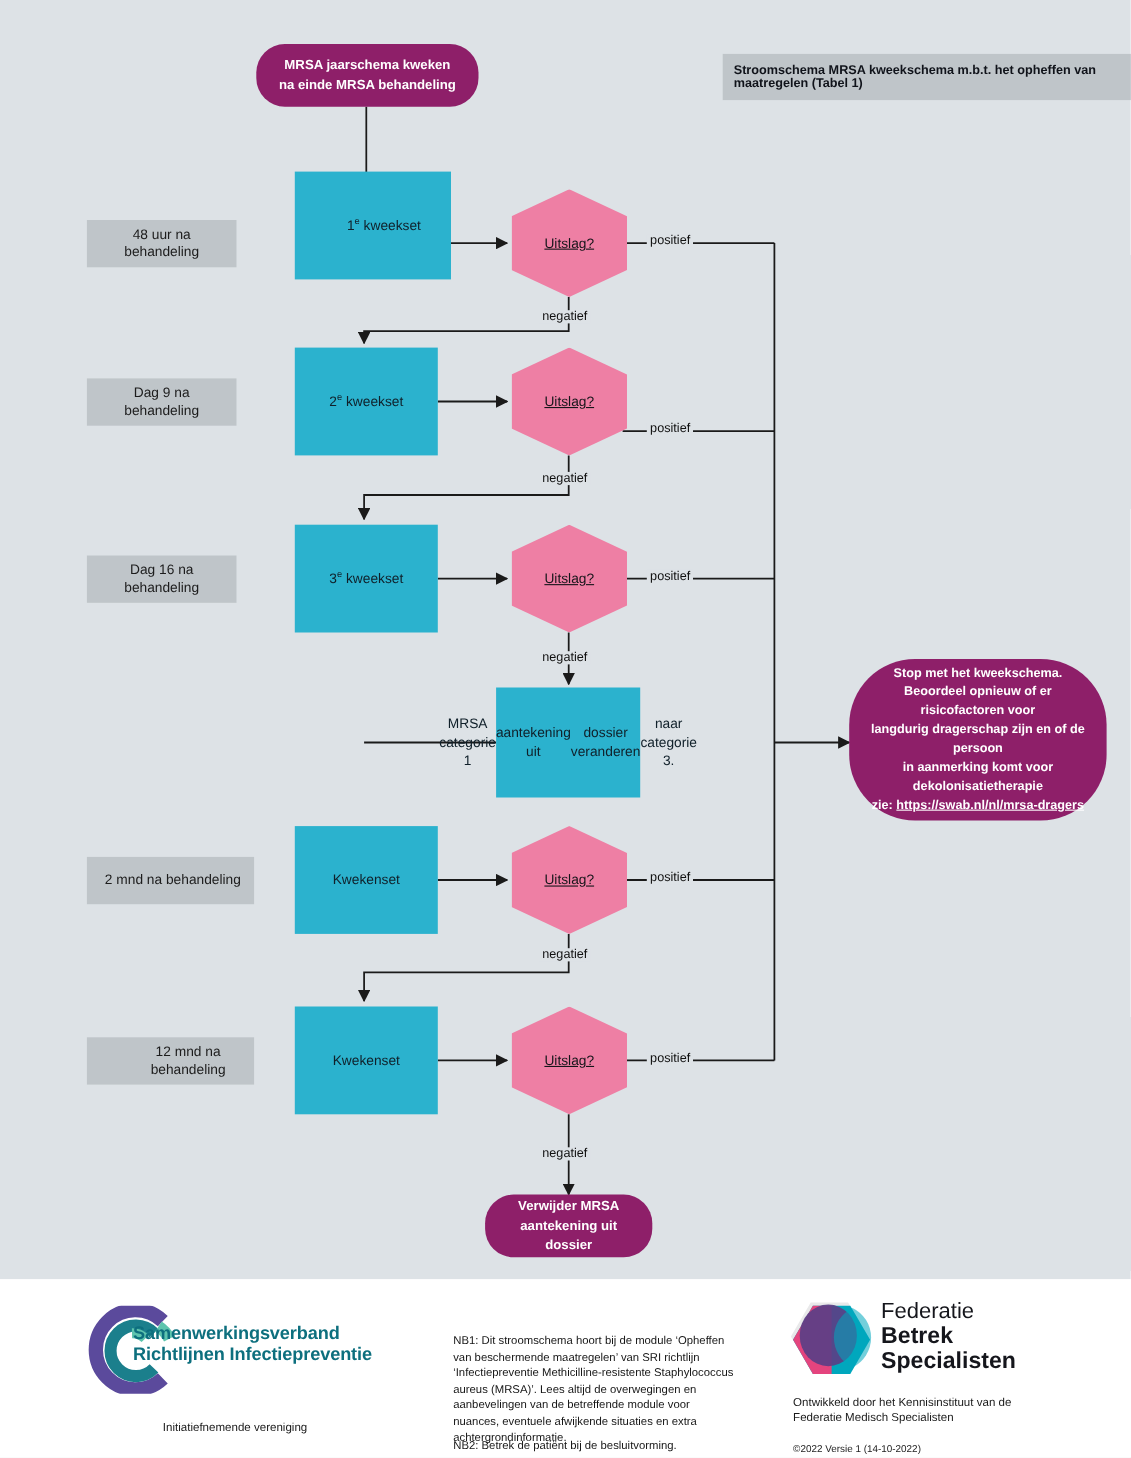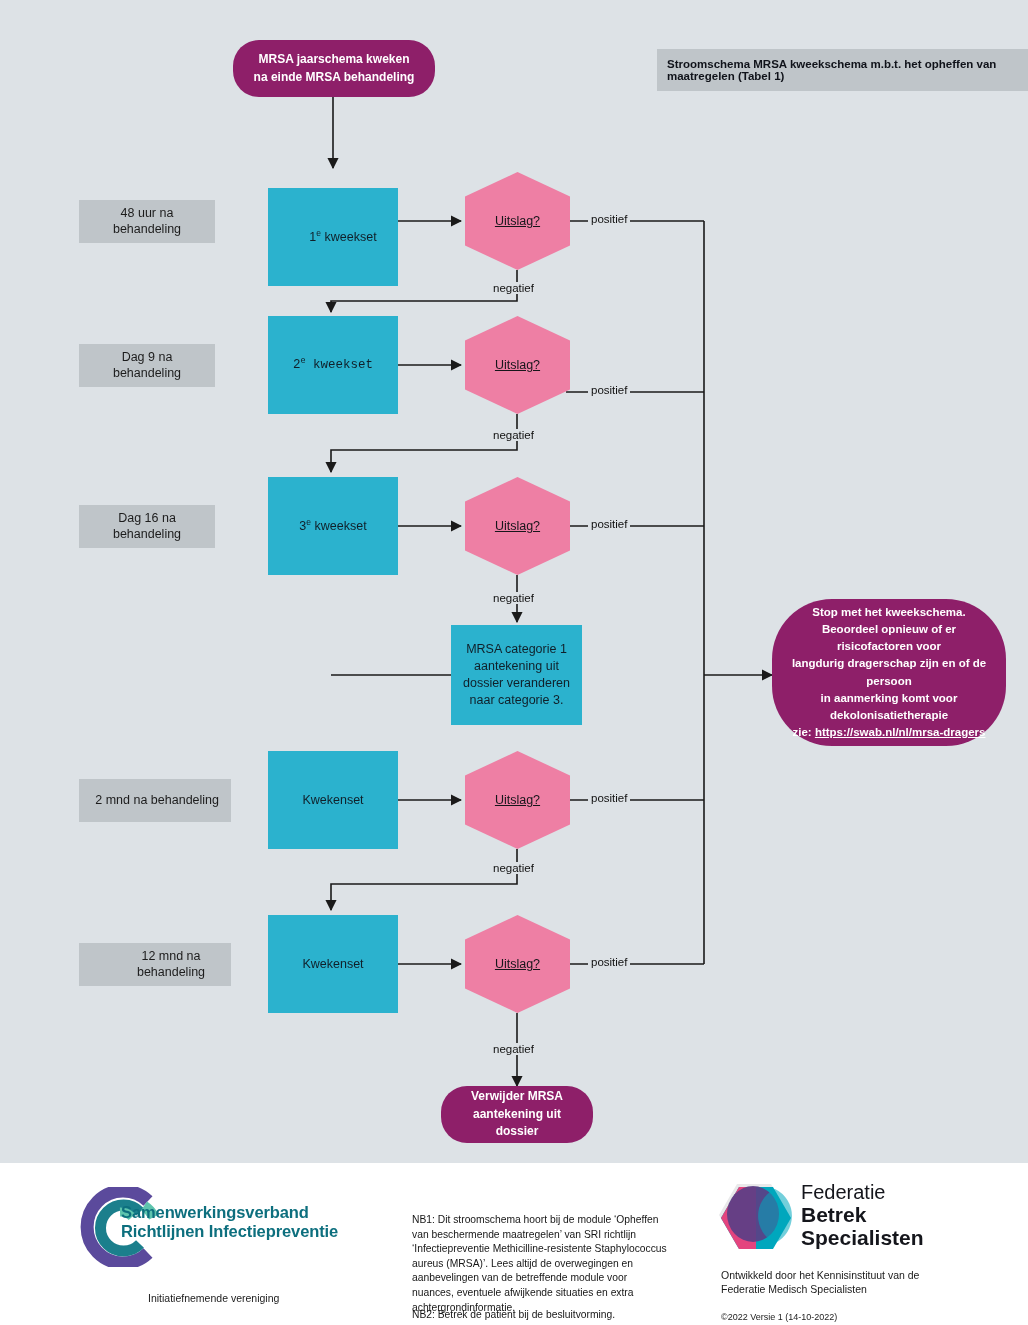--- a/index.html
+++ b/index.html
@@ -226,43 +226,43 @@
     <div class="node stage-label" style="left:79px; top:505px; width:136px; height:43px;">
       <span>Dag 16 na behandeling</span>
     </div>
     <div class="node stage-label" style="left:79px; top:779px; width:152px; height:43px;">
       <span>2 mnd na behandeling</span>
     </div>
     <div class="node stage-label" style="left:79px; top:943px; width:152px; height:43px;padding-left:44px;">
       <span>12 mnd na behandeling</span>
     </div>
 
-    <div class="node process" style="left:268px; top:188px; width:130px; height:98px;padding-left:20px;">
+    <div class="node process" style="left:268px; top:156px; width:142px; height:98px;padding-left:20px;">
       <span>
         <span>1</span><sup>e</sup><span> kweekset</span>
       </span>
     </div>
-    <div class="node process" style="left:268px; top:316px; width:130px; height:98px;font-family:Liberation Mono, monospace;">
+    <div class="node process" style="left:268px; top:316px; width:130px; height:98px;">
       <span>
         <span>2</span><sup>e</sup><span> kweekset</span>
       </span>
     </div>
     <div class="node process" style="left:268px; top:477px; width:130px; height:98px;">
       <span>
         <span>3</span><sup>e</sup><span> kweekset</span>
       </span>
     </div>
     <div class="node process" style="left:268px; top:751px; width:130px; height:98px;">
       <span>Kwekenset</span>
     </div>
     <div class="node process" style="left:268px; top:915px; width:130px; height:98px;">
       <span>Kwekenset</span>
     </div>
 
-    <div class="node process" style="left:451px; top:625px; width:131px; height:100px; flex-direction:column;">
+    <div class="node process" style="left:451px; top:625px; width:131px; height:100px; flex-direction:row;">
       <span>MRSA categorie 1</span>
       <span>aantekening uit</span>
       <span>dossier veranderen</span>
       <span>naar categorie 3.</span>
     </div>
 
     <div class="decision-wrap" style="left:465px; top:172px; width:105px; height:98px;">
       <div class="hex">
         <span>Uitslag?</span>
       </div>

